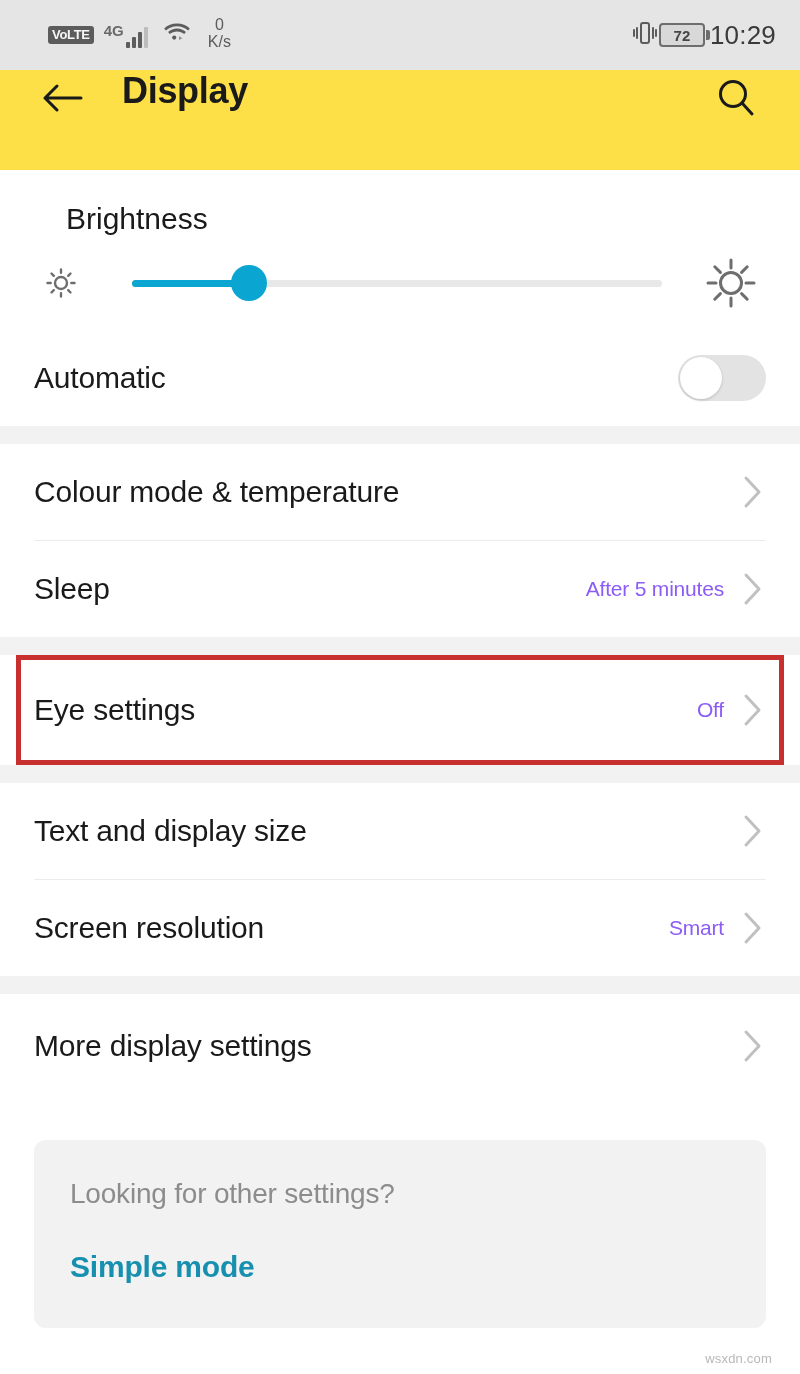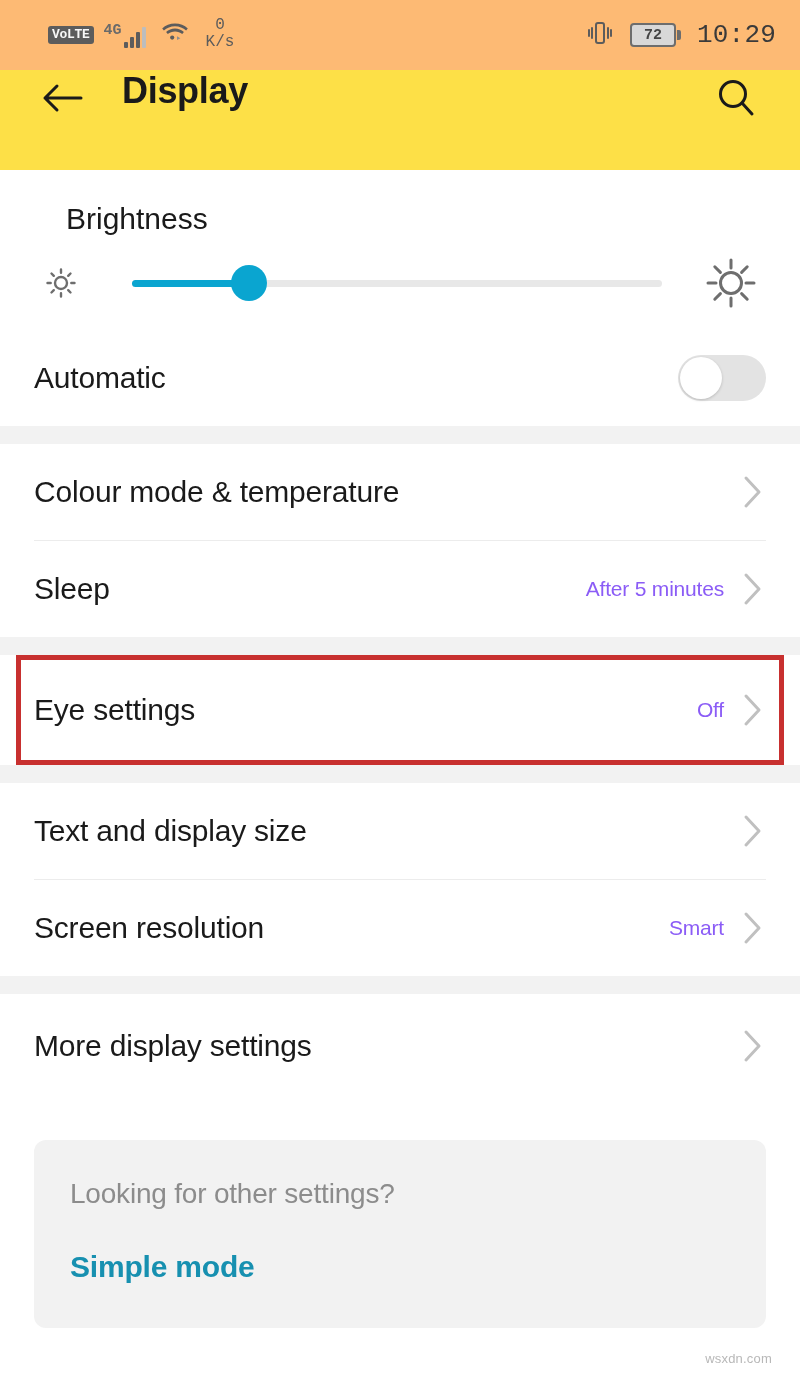--- a/index.html
+++ b/index.html
@@ -12,27 +12,26 @@
     height: 1374px;
     font-family: "Liberation Sans", sans-serif;
     -webkit-font-smoothing: antialiased;
     overflow: hidden;
     position: relative;
   }
 
   
   .status-bar {
     height: 70px;
-    background: #fdba74;
+    background: #e5e5e5;
     display: flex;
     align-items: center;
     justify-content: space-between;
     padding: 0 24px 0 48px;
     box-sizing: border-box;
-    font-family: Liberation Mono, monospace;
   }
   .status-left {
     display: flex;
     align-items: center;
     gap: 10px;
   }
   .volte-badge {
     background: #5c5c5c;
     color: #f7f7f7;
     font-size: 13px;
@@ -79,21 +78,21 @@
     line-height: 1.05;
     color: #5c5c5c;
     font-size: 16px;
     margin-left: 4px;
     margin-bottom: 2px;
   }
   .kbs .kbs-unit { font-size: 16px; }
   .status-right {
     display: flex;
     align-items: center;
-    gap: 16px;
+    gap: 0;
   }
   .battery {
     display: flex;
     align-items: center;
   }
   .battery-body {
     width: 46px;
     height: 24px;
     border: 2px solid #6d6d6d;
     border-radius: 4px;

